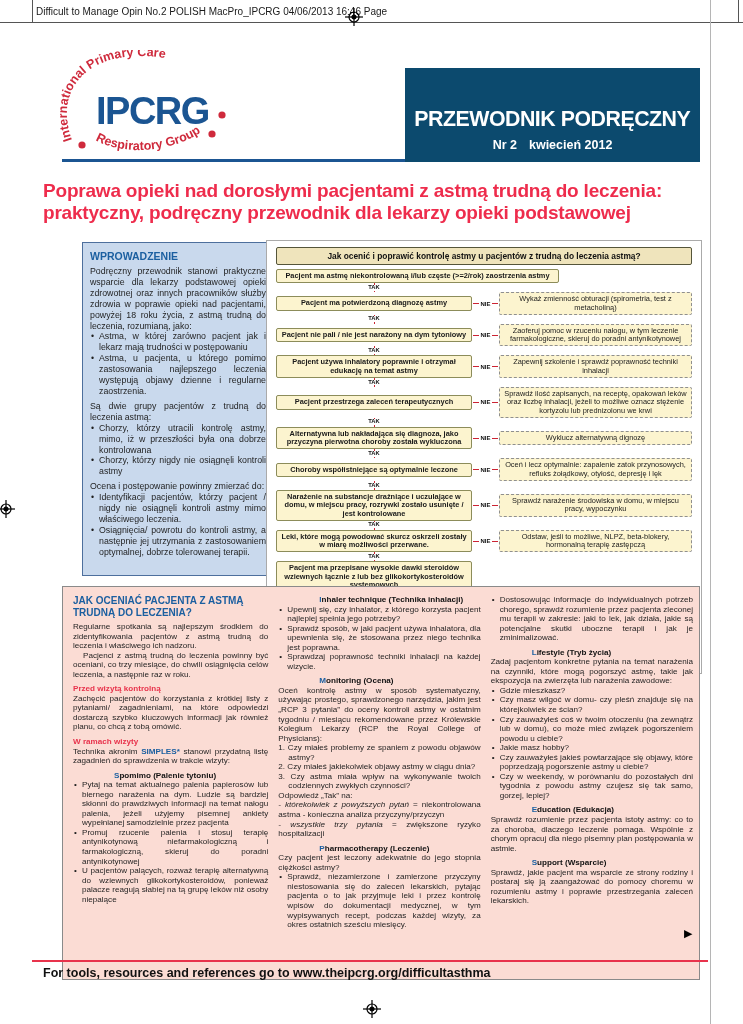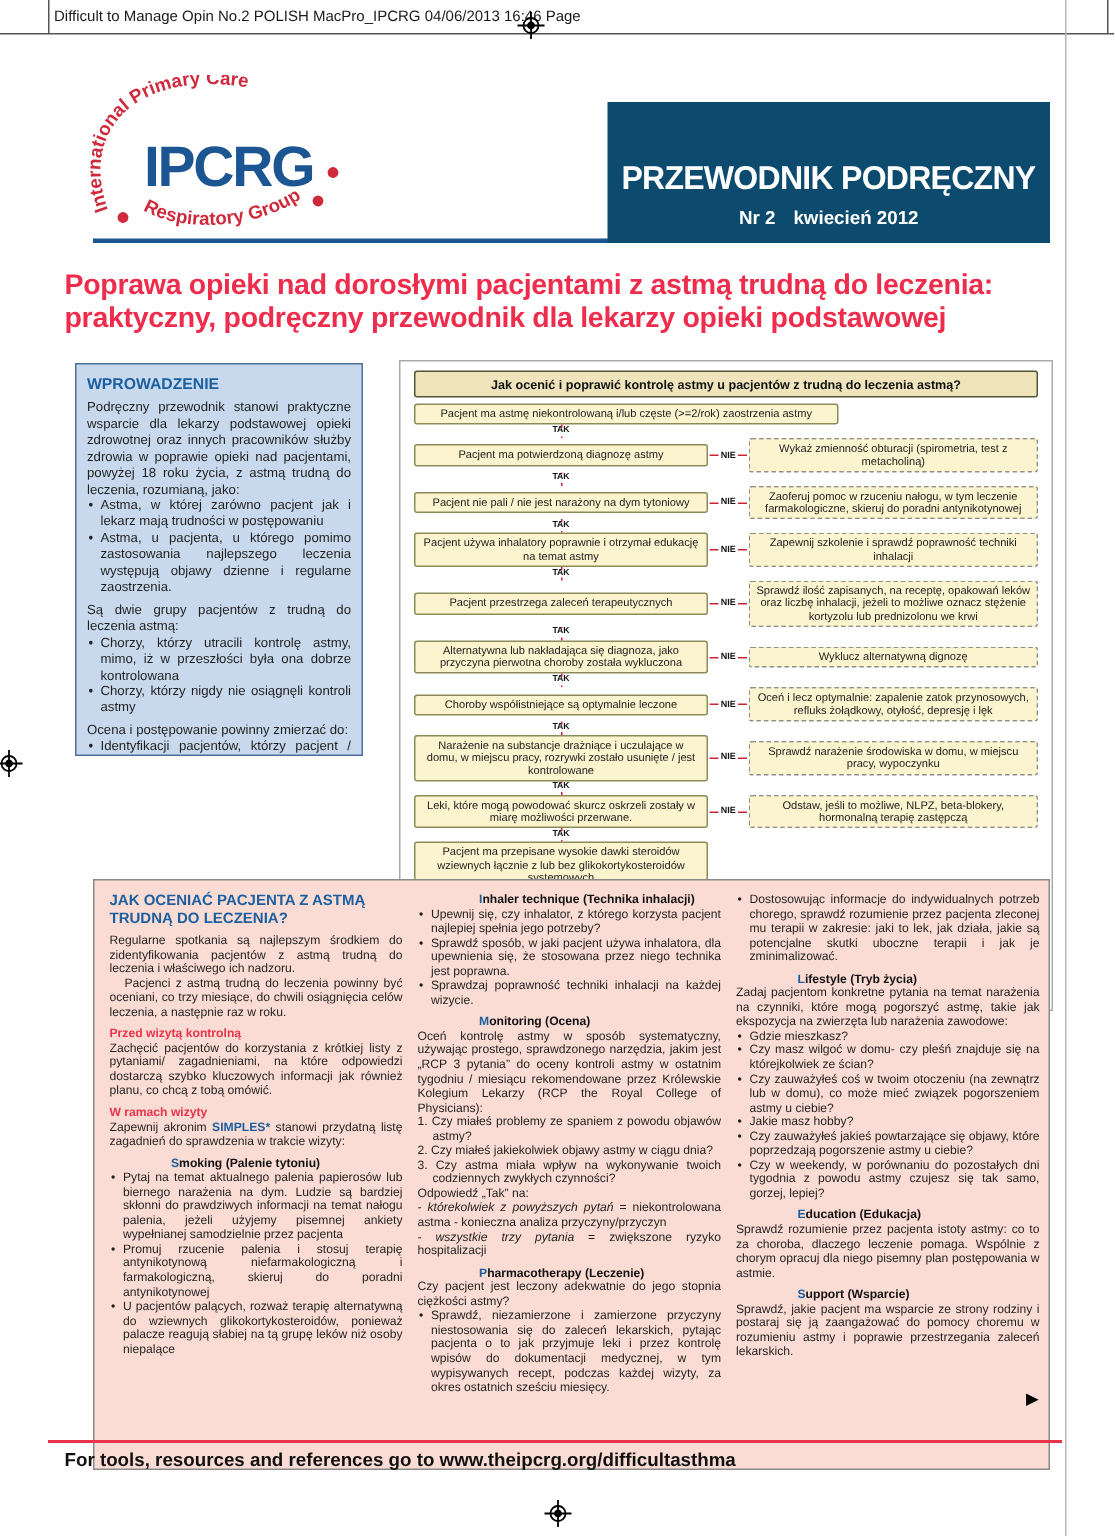--- a/index.html
+++ b/index.html
@@ -18,38 +18,38 @@
   .blue-rule{position:absolute;left:62px;top:159px;width:345px;height:3px;background:#1b5592;}
   .masthead{position:absolute;left:405px;top:68px;width:295px;height:94px;background:#0c4a6e;
             color:#fff;display:flex;flex-direction:column;justify-content:flex-end;align-items:center;
             padding-bottom:10px;box-sizing:border-box;}
   .masthead .mh-title{font-size:22px;font-weight:bold;letter-spacing:-0.5px;transform:scaleX(0.97);white-space:nowrap;}
   .masthead .mh-issue{font-size:12.5px;font-weight:bold;margin-top:6px;display:flex;gap:12px;}
   
   .main-title{position:absolute;left:43px;top:180px;width:660px;color:#ee2c4c;font-weight:bold;
               font-size:19px;line-height:1.16;letter-spacing:-0.2px;}
   
-  .intro{position:absolute;left:50px;top:242px;width:192px;height:262px;background:#c9d9ed;
+  .intro{position:absolute;left:82px;top:242px;width:192px;height:334px;background:#c9d9ed;
          border:1px solid #4d6f9d;box-sizing:border-box;padding:7px 7px;overflow:hidden;
          font-size:8.8px;line-height:1.24;text-align:justify;color:#1f1f1f;}
   .intro h2{margin:0 0 3px;font-size:10.5px;color:#1b5fa0;text-align:left;}
   .intro p{margin:0;}
   .intro .gap{margin-top:4px;}
   ul.blist{margin:0;padding:0;list-style:none;}
   ul.blist li{position:relative;padding-left:9px;margin:0;}
   ul.blist li::before{content:"\2022";position:absolute;left:1px;top:0;}
   
   .flow{position:absolute;left:266px;top:240px;width:436px;height:434px;border:1px solid #aaa;
         background:#fff;box-sizing:border-box;overflow:hidden;}
   .fc-title{margin:6px 9px 4px;background:#efe4bc;border:1px solid #55553a;border-radius:2px;
             font-size:8.4px;font-weight:bold;text-align:center;padding:3px 2px;color:#111;}
   .fc-row{margin:0 9px;display:flex;align-items:center;}
   .fc-box{width:196px;box-sizing:border-box;background:#fcf4cf;border:1px solid #8c8c5a;border-radius:2px;
           font-size:7.4px;line-height:1.12;text-align:center;padding:2px 4px;min-height:13px;
-          display:flex;align-items:center;justify-content:center;color:#1a1a1a;}
+          display:flex;align-items:center;justify-content:center;color:#1a1a1a;font-weight:bold;}
   .fc-box.wide{width:283px;}
   .fc-action{flex:1;box-sizing:border-box;background:#fcf4cf;border:1px dashed #8f8f8f;border-radius:2px;
           font-size:7.4px;line-height:1.12;text-align:center;padding:2px 4px;min-height:13px;
           display:flex;align-items:center;justify-content:center;color:#1a1a1a;}
   .fc-tak{width:196px;height:9px;margin:0 9px;display:flex;flex-direction:column;align-items:center;justify-content:center;}
   .fc-tak .vl{width:0;height:2px;border-left:1px dashed #cc2433;}
   .fc-tak .lbl{font-size:5.8px;font-weight:bold;color:#111;line-height:1;}
   .fc-nie{width:27px;display:flex;align-items:center;justify-content:center;gap:1px;flex-shrink:0;}
   .fc-nie .dash{width:6px;height:0;border-top:1px dashed #cc2433;}
   .fc-nie .lbl{font-size:6px;font-weight:bold;color:#111;line-height:1;}
@@ -290,22 +290,22 @@
 
   <div class="panel">
 
     <div class="col col1">
       <h2>JAK OCENIAĆ PACJENTA Z ASTMĄ TRUDNĄ DO LECZENIA?</h2>
       <p>Regularne spotkania są najlepszym środkiem do zidentyfikowania pacjentów z astmą trudną do leczenia i właściwego ich nadzoru.</p>
       <p class="indent">Pacjenci z astmą trudną do leczenia powinny być oceniani, co trzy miesiące, do chwili osiągnięcia celów leczenia, a następnie raz w roku.</p>
       <p class="redhead">Przed wizytą kontrolną</p>
       <p>Zachęcić pacjentów do korzystania z krótkiej listy z pytaniami/ zagadnieniami, na które odpowiedzi dostarczą szybko kluczowych informacji jak również planu, co chcą z tobą omówić.</p>
       <p class="redhead">W ramach wizyty</p>
-      <p><span>Zapewnij akronim </span><span class="blue-b">SIMPLES*</span><span> stanowi przydatną listę zagadnień do sprawdzenia w trakcie wizyty:</span></p>
-      <p class="shead"><span class="ini">S</span><span>moking (Palenie tytoniu)</span></p>
+      <p><span>Technika akronim </span><span class="blue-b">SIMPLES*</span><span> stanowi przydatną listę zagadnień do sprawdzenia w trakcie wizyty:</span></p>
+      <p class="shead"><span class="ini">S</span><span>pomimo (Palenie tytoniu)</span></p>
       <ul class="blist">
         <li>Pytaj na temat aktualnego palenia papierosów lub biernego narażenia na dym. Ludzie są bardziej skłonni do prawdziwych informacji na temat nałogu palenia, jeżeli użyjemy pisemnej ankiety wypełnianej samodzielnie przez pacjenta</li>
         <li>Promuj rzucenie palenia i stosuj terapię antynikotynową niefarmakologiczną i farmakologiczną, skieruj do poradni antynikotynowej</li>
         <li>U pacjentów palących, rozważ terapię alternatywną do wziewnych glikokortykosteroidów, ponieważ palacze reagują słabiej na tą grupę leków niż osoby niepalące</li>
       </ul>
     </div>
 
     <div class="col col2">
       <p class="shead" style="margin-top:0 !important;"><span class="ini">I</span><span>nhaler technique (Technika inhalacji)</span></p>
       <ul class="blist">
@@ -330,21 +330,21 @@
 
     <div class="col col3">
       <ul class="blist">
         <li>Dostosowując informacje do indywidualnych potrzeb chorego, sprawdź rozumienie przez pacjenta zleconej mu terapii w zakresie: jaki to lek, jak działa, jakie są potencjalne skutki uboczne terapii i jak je zminimalizować.</li>
       </ul>
       <p class="shead"><span class="ini">L</span><span>ifestyle (Tryb życia)</span></p>
       <p>Zadaj pacjentom konkretne pytania na temat narażenia na czynniki, które mogą pogorszyć astmę, takie jak ekspozycja na zwierzęta lub narażenia zawodowe:</p>
       <ul class="blist">
         <li>Gdzie mieszkasz?</li>
         <li>Czy masz wilgoć w domu- czy pleśń znajduje się na którejkolwiek ze ścian?</li>
-        <li>Czy zauważyłeś coś w twoim otoczeniu (na zewnątrz lub w domu), co może mieć związek pogorszeniem astmy u ciebie?</li>
+        <li>Czy zauważyłeś coś w twoim otoczeniu (na zewnątrz lub w domu), co może mieć związek pogorszeniem powodu u ciebie?</li>
         <li>Jakie masz hobby?</li>
         <li>Czy zauważyłeś jakieś powtarzające się objawy, które poprzedzają pogorszenie astmy u ciebie?</li>
         <li>Czy w weekendy, w porównaniu do pozostałych dni tygodnia z powodu astmy czujesz się tak samo, gorzej, lepiej?</li>
       </ul>
       <p class="shead"><span class="ini">E</span><span>ducation (Edukacja)</span></p>
       <p>Sprawdź rozumienie przez pacjenta istoty astmy: co to za choroba, dlaczego leczenie pomaga. Wspólnie z chorym opracuj dla niego pisemny plan postępowania w astmie.</p>
       <p class="shead"><span class="ini">S</span><span>upport (Wsparcie)</span></p>
       <p>Sprawdź, jakie pacjent ma wsparcie ze strony rodziny i postaraj się ją zaangażować do pomocy choremu w rozumieniu astmy i poprawie przestrzegania zaleceń lekarskich.</p>
     </div>
   </div>

